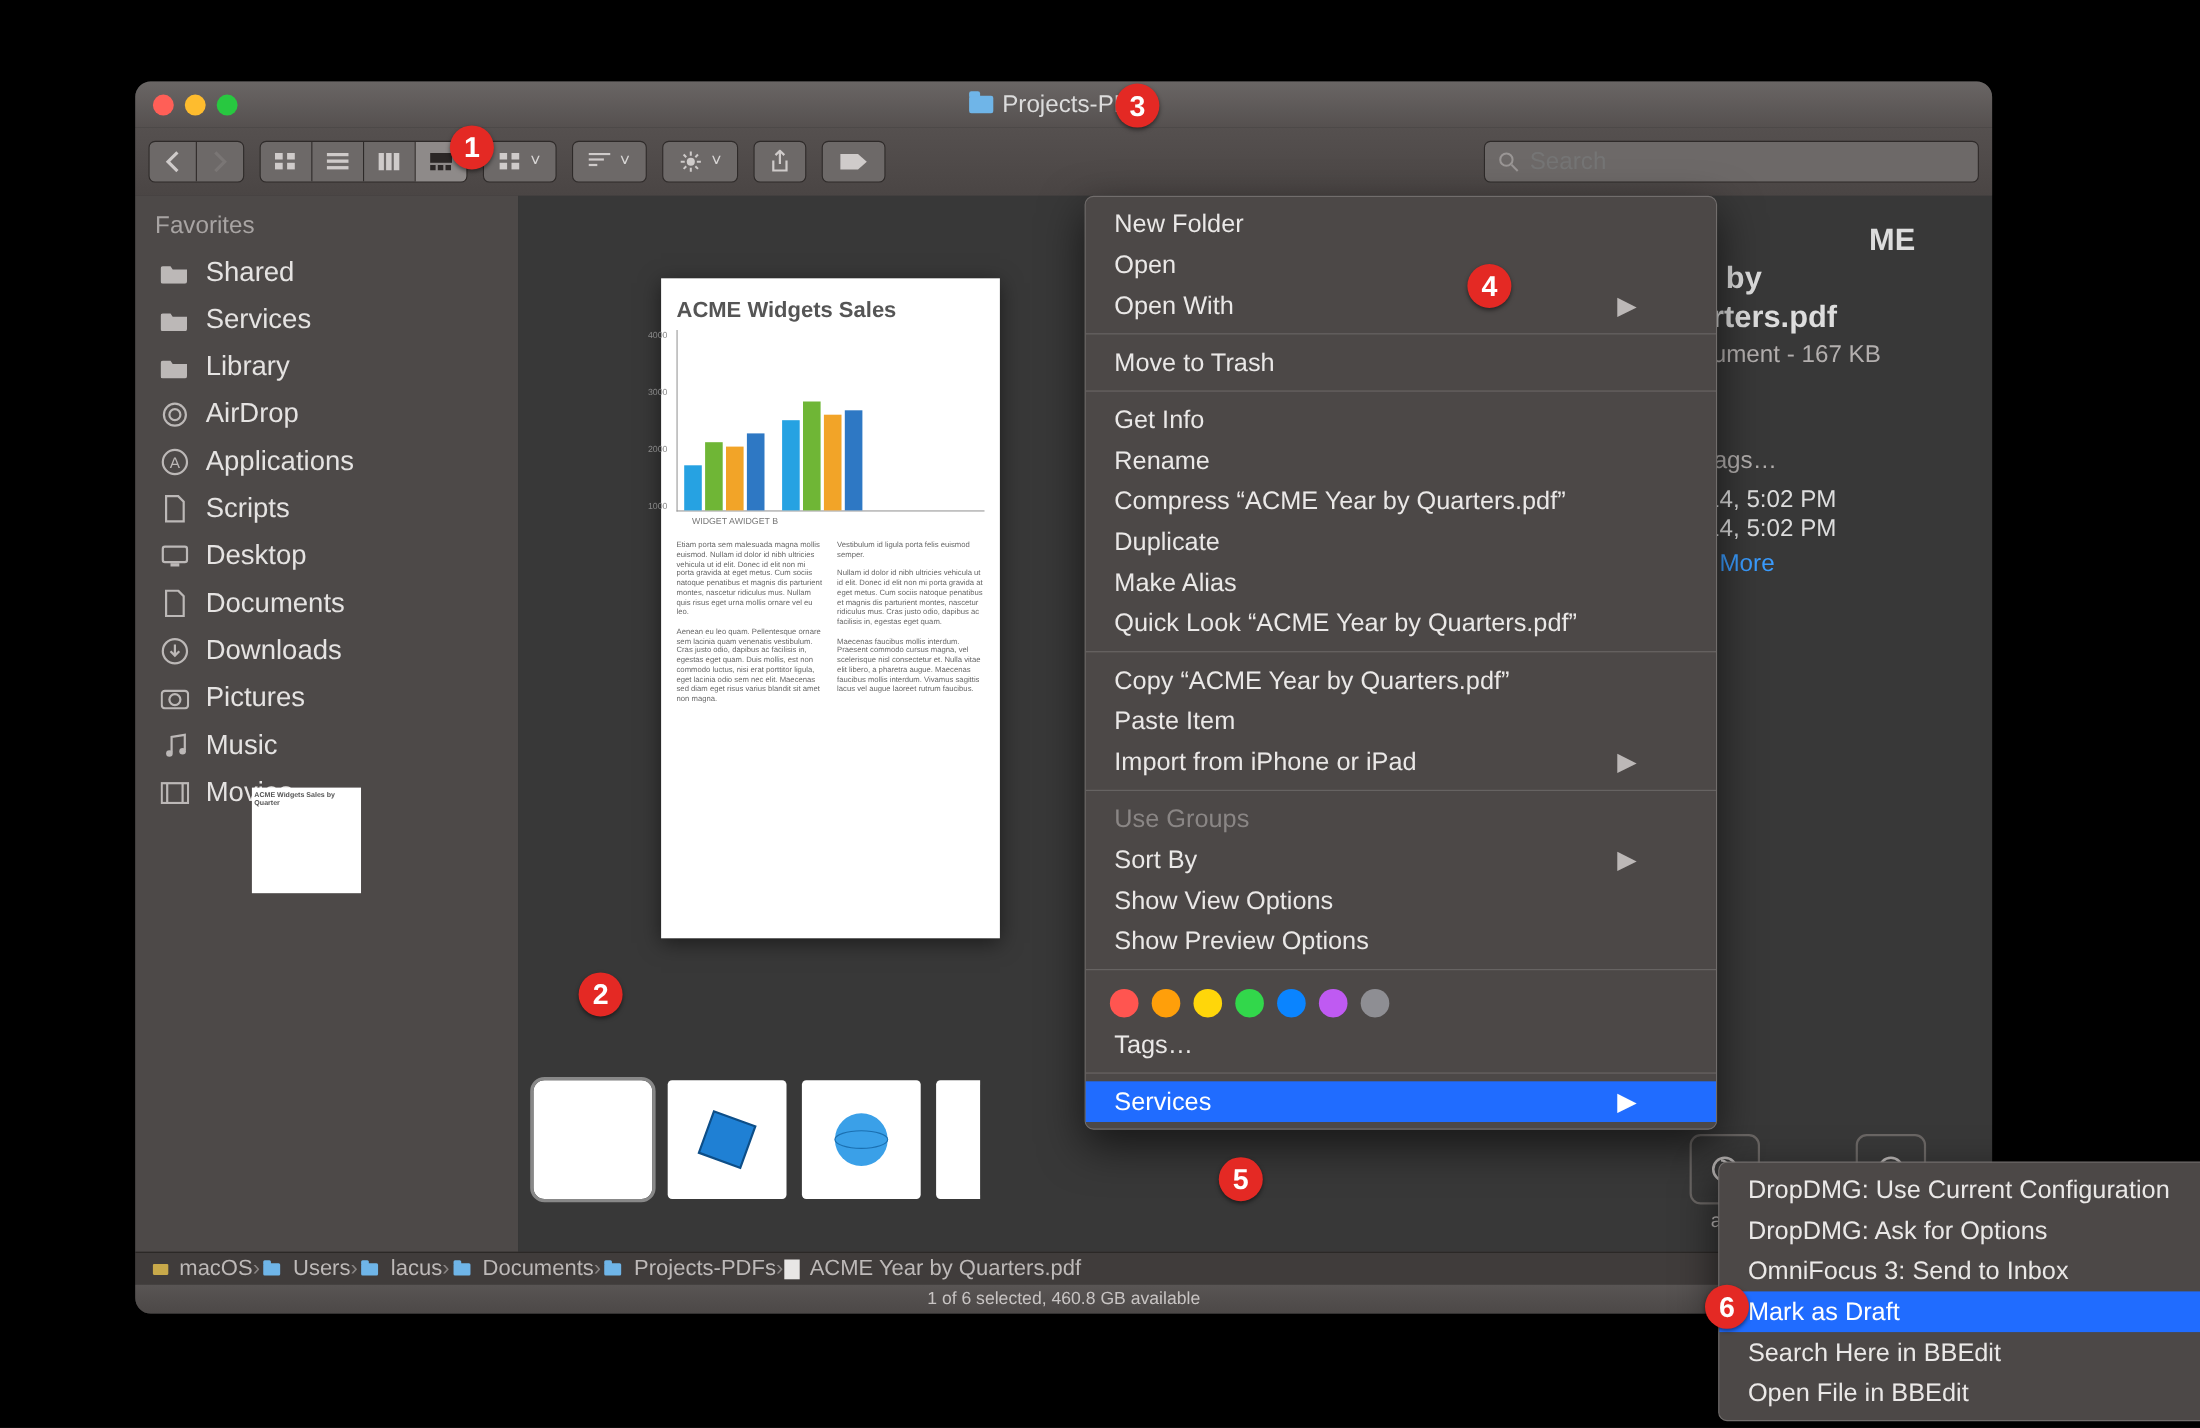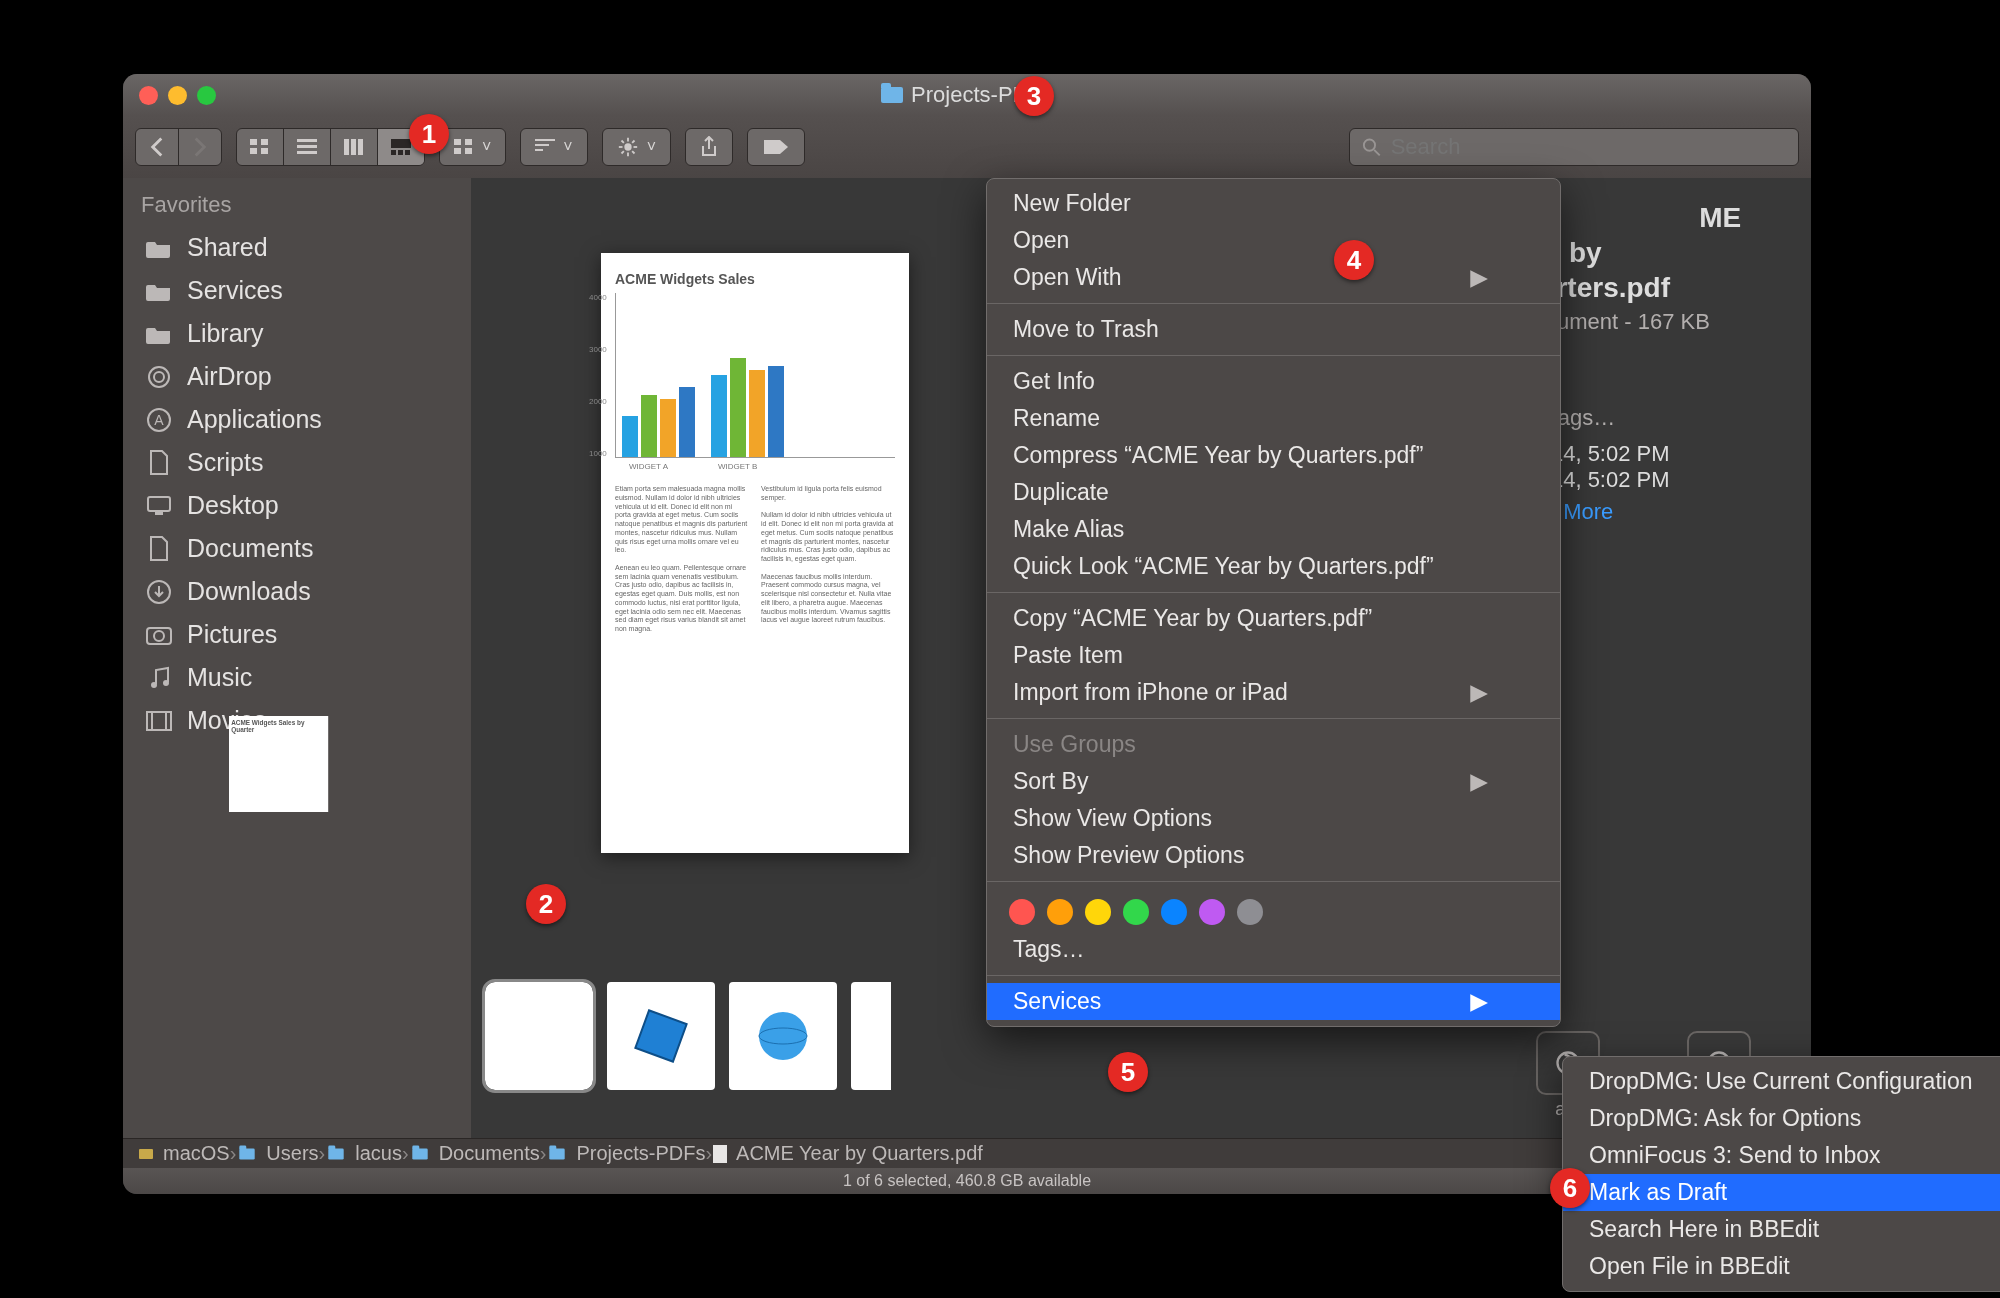--- a/index.html
+++ b/index.html
@@ -27,21 +27,21 @@
   .preview-pane{ position:absolute; right:0; top:0; width:335px; bottom:0; padding: 22px 26px; color:#ddd; font-size:22px; }
   .preview-pane .meta{ color:#b3afae; }
   .preview-pane a{ color:#3a9cff; text-decoration:none; }
   .qa-row{ position:absolute; bottom:0; right:0; width:335px; display:flex; justify-content:space-around; padding:8px 16px 18px; }
   .qa{ width:64px; height:64px; border:2px solid #6a6664; border-radius:10px; display:flex; align-items:center; justify-content:center; color:#b8b4b3; flex-direction:column; font-size:18px; gap:2px; }
   .gallery-strip{ position:absolute; left:0; right:335px; bottom:48px; height:128px; display:flex; gap:14px; padding:0 14px; align-items:flex-end; }
   .thumb{ width:108px; height:108px; background:#fff; border-radius:4px; display:flex; align-items:center; justify-content:center; }
   .thumb.sel{ outline:3px solid #888; border-radius:10px; }
   .gallery-main{ position:absolute; left:0; right:335px; top:0; bottom:210px; display:flex; align-items:center; justify-content:flex-start; padding-left:130px; }
   .doc { background:#fff; width:308px; height:600px; padding:18px 14px 10px; color:#333; font-size:10px; box-shadow:0 4px 18px rgba(0,0,0,.5); }
-  .doc h3 { font-size:14px; font-weight:700; color:#555; }
+  .doc h3 { font-size:20px; font-weight:700; color:#555; }
   .chart{ height:165px; display:flex; align-items:flex-end; gap:16px; border-left:1px solid #999; border-bottom:1px solid #999; margin:6px 0 4px; padding-left:6px; }
   .bars{ display:flex; align-items:flex-end; gap:3px; }
   .bar{ width:16px; }
   .pathbar{ position:absolute; left:0; right:0; bottom:26px; height:30px; background:#403c3b; display:flex; align-items:center; padding:0 14px; color:#bdb9b8; font-size:20px; border-top:1px solid #2a2625;}
   .crumb{ display:flex; align-items:center; gap:8px; }
   .statusbar{ position:absolute; left:0; right:0; bottom:0; height:26px; background:linear-gradient(#595554,#4c4847); color:#c8c4c3; font-size:16px; display:flex; align-items:center; justify-content:center; border-radius:0 0 14px 14px;}
   .ctxmenu{ position:absolute; background:#4c4847; border:1px solid #716d6c; border-radius:8px; box-shadow:0 14px 40px rgba(0,0,0,.6); color:#eae8e7; font-size:23px; padding:6px 0; }
   .mi{ padding:5px 72px 5px 26px; display:flex; align-items:center; justify-content:space-between; white-space:nowrap; }
   .mi.dis{ color:#8a8685; }
   .mi.sel{ background:#206cff; color:#fff; }
@@ -294,21 +294,21 @@
                 <div class="bar" style="background: rgb(46, 120, 196); height: 70.125px;"></div>
               </div>
               <div class="bars">
                 <div class="bar" style="background: rgb(38, 162, 226); height: 82.5px;"></div>
                 <div class="bar" style="background: rgb(111, 182, 54); height: 99px;"></div>
                 <div class="bar" style="background: rgb(242, 164, 40); height: 86.625px;"></div>
                 <div class="bar" style="background: rgb(46, 120, 196); height: 90.75px;"></div>
               </div>
             </div>
         </div>
-        <div style="display:flex; gap:50px; font-size:8px; color:#777; padding-left:14px;">
+        <div style="display:flex; font-size:8px; color:#777; padding-left:14px;">
             <span>WIDGET A</span>
             <span>WIDGET B</span>
           </div>
         <div style="display:flex; gap:12px; margin-top:14px; font-size:7px; line-height:1.25; color:#666;">
           <div style="flex:1;">Etiam porta sem malesuada magna mollis euismod. Nullam id dolor id nibh ultricies vehicula ut id elit. Donec id elit non mi porta gravida at eget metus. Cum sociis natoque penatibus et magnis dis parturient montes, nascetur ridiculus mus. Nullam quis risus eget urna mollis ornare vel eu leo.<br><br>Aenean eu leo quam. Pellentesque ornare sem lacinia quam venenatis vestibulum. Cras justo odio, dapibus ac facilisis in, egestas eget quam. Duis mollis, est non commodo luctus, nisi erat porttitor ligula, eget lacinia odio sem nec elit. Maecenas sed diam eget risus varius blandit sit amet non magna.</div>
           <div style="flex:1;">Vestibulum id ligula porta felis euismod semper.<br><br>Nullam id dolor id nibh ultricies vehicula ut id elit. Donec id elit non mi porta gravida at eget metus. Cum sociis natoque penatibus et magnis dis parturient montes, nascetur ridiculus mus. Cras justo odio, dapibus ac facilisis in, egestas eget quam.<br><br>Maecenas faucibus mollis interdum. Praesent commodo cursus magna, vel scelerisque nisl consectetur et. Nulla vitae elit libero, a pharetra augue. Maecenas faucibus mollis interdum. Vivamus sagittis lacus vel augue laoreet rutrum faucibus.</div>
         </div>
       </div>
     </div>
     <div class="gallery-strip">

